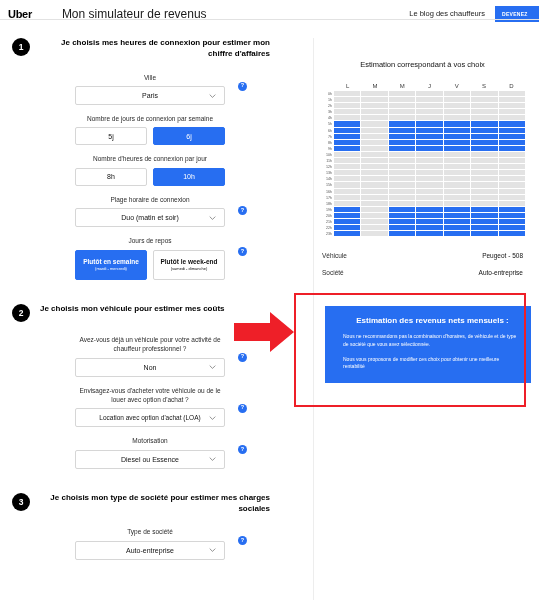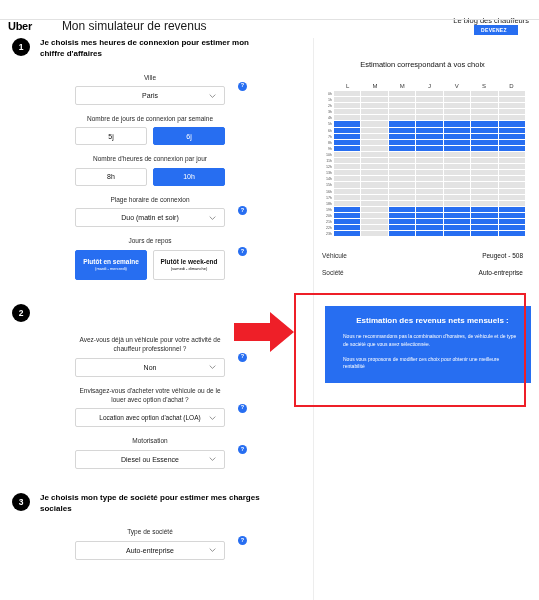--- a/index.html
+++ b/index.html
@@ -7,33 +7,33 @@
     width: 539px; height: 600px;
     font-family: "Liberation Sans", sans-serif;
     background: #ffffff;
     color: #000000;
     overflow: hidden;
   }
   #root { position: relative; width: 539px; height: 600px; background:#fff; }
 
   
   .header {
-    position: absolute; top:16px; left:0; width:539px; height:19px;
+    position: absolute; top:4px; left:0; width:539px; height:19px;
     background:#fff; display:flex; align-items:center;
   }
   .logo {
     font-size: 11px; font-weight: bold; letter-spacing:-0.3px;
     margin-left: 8px; color:#000;
   }
   .header-title {
     font-size: 12px; color:#1a1a1a; margin-left: 30px;
   }
   .header-right {
     position:absolute; right:0; top:0; height:19px;
-    display:flex; align-items:center;flex-direction:column;
+    display:flex; align-items:center;
   }
   .blog-link {
     font-size:7.5px; color:#1a1a1a; margin-right:10px; text-decoration:none;
   }
   .cta-btn {
     background:#276EF1; color:#fff; font-size:5px; font-weight:bold;
     letter-spacing:0.3px; padding:5px 6px 5px 7px;
     border:none; height:16px; width:44px; overflow:hidden;
     white-space:nowrap; display:flex; align-items:center;
   }
@@ -46,21 +46,21 @@
   .form-col { position:absolute; left:0; top:28px; width:300px; }
 
   .step-head { display:flex; align-items:flex-start; padding:10px 12px 4px 12px; }
   .step-badge {
     width:18px; height:18px; border-radius:50%; background:#000; color:#fff;
     font-size:8.5px; font-weight:bold; display:flex; align-items:center;
     justify-content:center; flex:0 0 18px; margin-top:0px;
   }
   .step-title {
     margin-left:10px; font-size:8px; font-weight:bold; line-height:1.35;
-    color:#000; max-width:230px;
+    color:#000; max-width:230px;text-align:right;
   }
 
   .field { margin:0 auto; width:150px; position:relative; }
   .field-label {
     font-size:6.5px; color:#2b2b2b; text-align:center;
     line-height:1.45; margin-bottom:4px; margin-top:9px;
   }
   .info-badge {
     position:absolute; right:-22px; width:9px; height:9px; border-radius:50%;
     background:#276EF1; color:#fff; font-size:5.5px; font-weight:bold;
@@ -214,20 +214,21 @@
         </div>
         <div class="toggle2">
           <span class="t2-main">Plutôt le week-end</span>
           <span class="t2-sub">(samedi - dimanche)</span>
         </div>
       </div>
     </div>
 
     <div class="step-head" style="margin-top:14px;">
       <div class="step-badge">2</div>
+      <div class="step-title">Je choisis mon véhicule pour estimer mes coûts</div>
     </div>
 
     <div class="field">
       <div class="field-label">Avez-vous déjà un véhicule pour votre activité de chauffeur professionnel ?</div>
       <div class="info-badge" style="top:18px;">?</div>
       <div class="select">
         <span>Non</span>
         <svg class="chev" viewBox="0 0 10 10">
             <path d="M1 3 L5 7 L9 3" fill="none" stroke="#555" stroke-width="0.9"></path>
           </svg>

